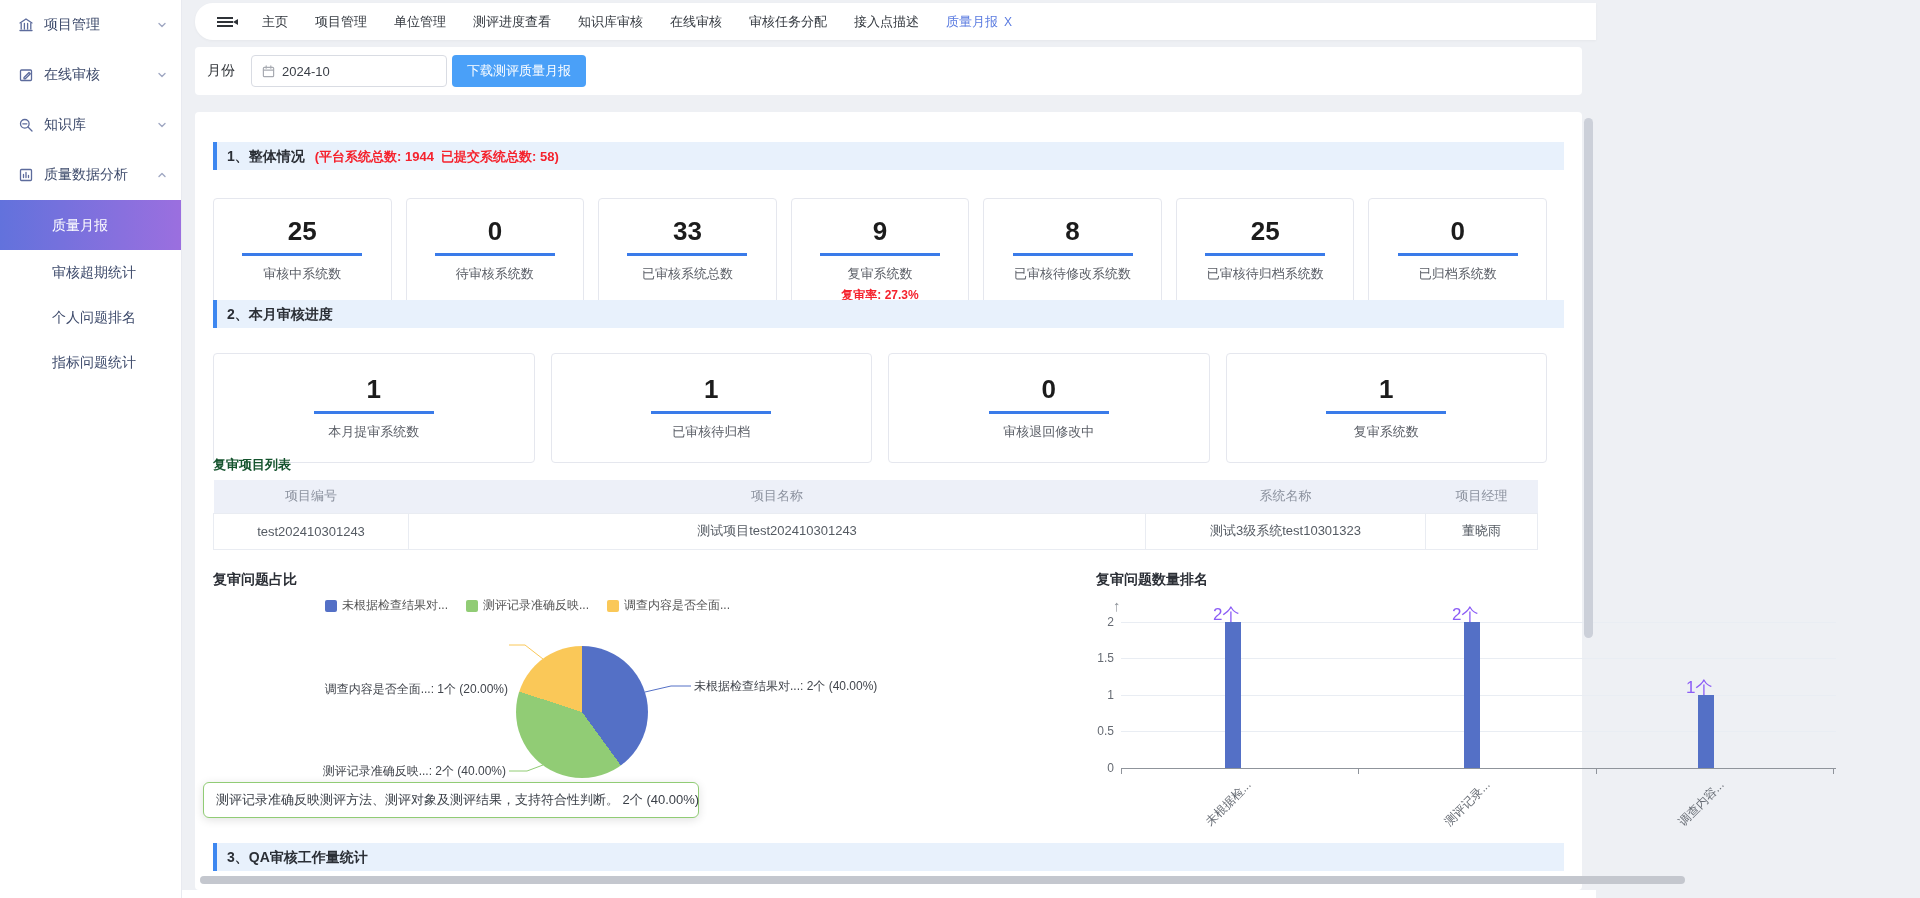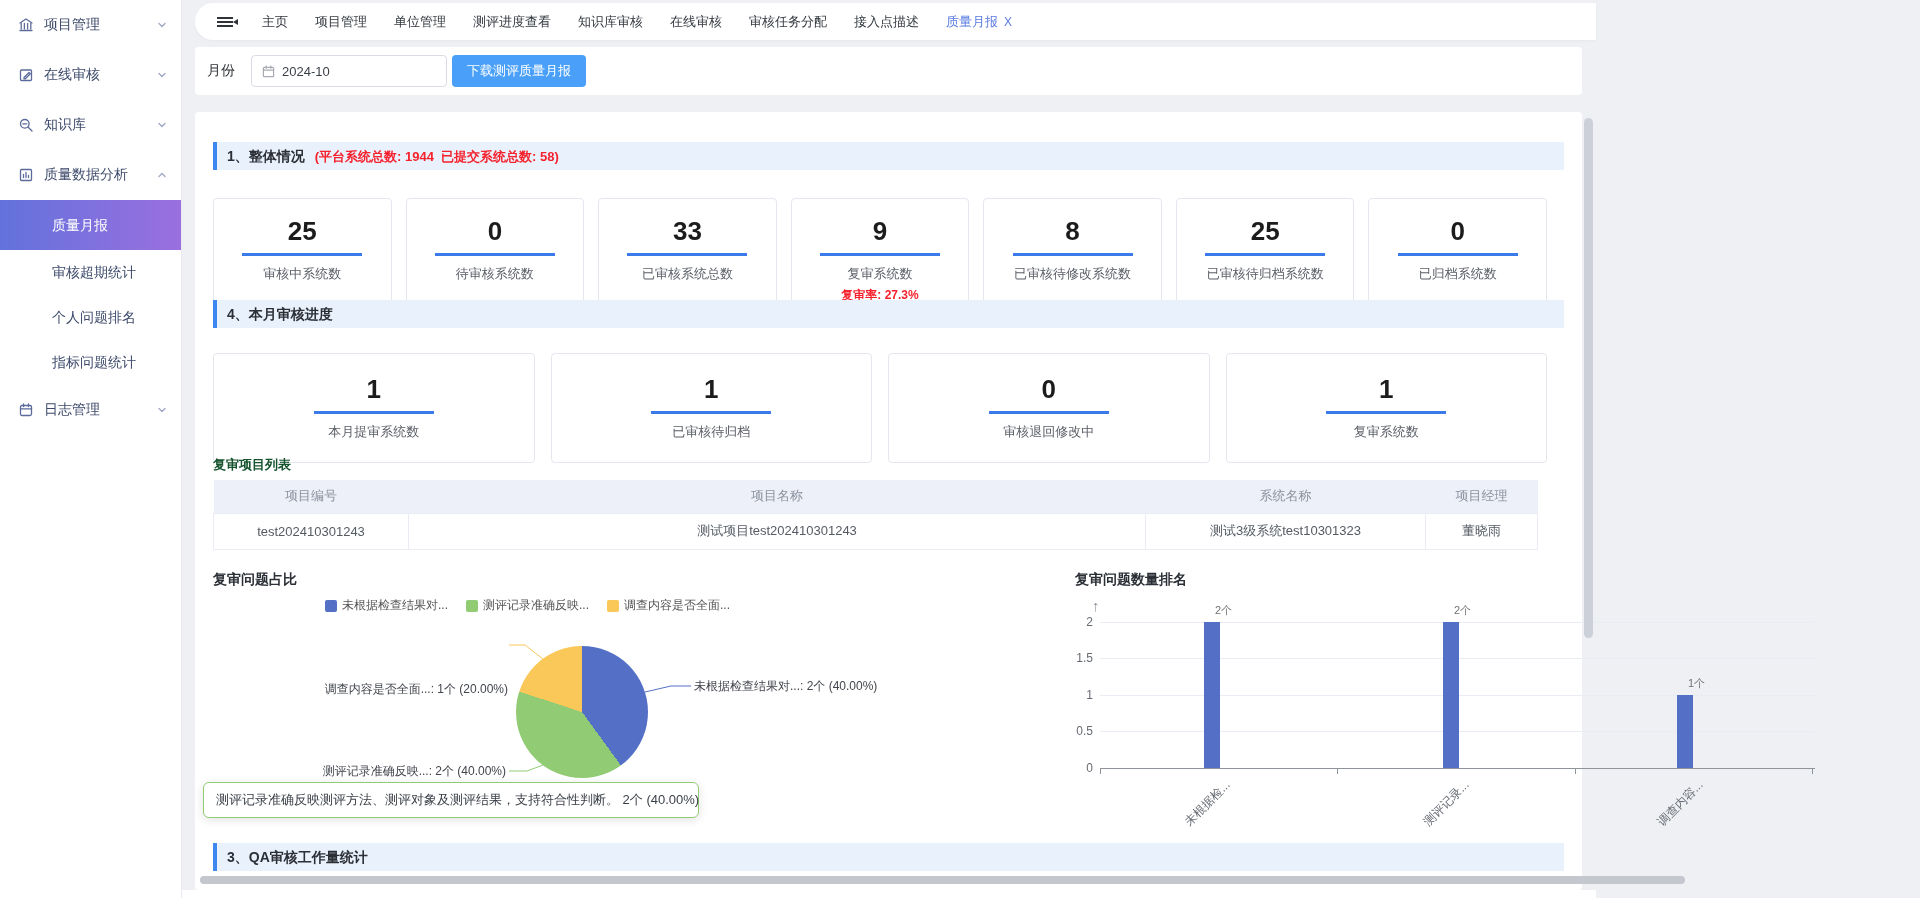--- a/index.html
+++ b/index.html
@@ -49,39 +49,39 @@
   .stat-extra { font-size:12px; color:#f5222d; margin-top:4px; font-weight:600; }
 
   .tbl-title { position:absolute; left:18px; top:344px; font-size:13px; font-weight:bold; color:#14532d; }
   .rtable { position:absolute; left:18px; right:44px; top:368px; border-collapse:collapse; width:calc(100% - 62px); table-layout:fixed; }
   .rtable th { height:33px; background:#edf0f8; color:#8b919e; font-size:13px; font-weight:normal; text-align:center; }
   .rtable td { height:36px; background:#fff; color:#555b63; font-size:13px; text-align:center; border:1px solid #e9ecf2; }
   .col-no { width:195px; } .col-sys { width:280px; } .col-mgr { width:112px; }
 
   
   .chart-left { position:absolute; left:18px; top:453px; width:845px; height:285px; }
-  .chart-right { position:absolute; left:880px; top:453px; width:813px; height:285px; }
+  .chart-right { position:absolute; left:901px; top:453px; width:813px; height:285px; }
   .chart-title { position:absolute; left:0; top:6px; font-size:14px; font-weight:bold; color:#2b2f36; }
   .legend { position:absolute; left:112px; top:32px; display:flex; gap:18px; align-items:center; }
   .legend-item { display:flex; align-items:center; gap:5px; font-size:12px; color:#555; cursor:pointer; }
   .legend-item .sw { width:12px; height:12px; border-radius:2px; display:inline-block; }
   .pie { position:absolute; left:303px; top:81px; width:132px; height:132px; border-radius:50%; }
   .pie-label { position:absolute; font-size:12px; color:#41454c; white-space:nowrap; line-height:16px; }
   .pl-top { right:550px; top:68px;margin-top:48px; }
   .pl-right { left:481px; top:113px; }
   .pl-bottom { right:552px; top:198px; }
   .leader-svg { position:absolute; left:0; top:0; pointer-events:none; }
 
   .grid-line { position:absolute; left:25px; width:715px; height:1px; background:#e9edf3; }
   .axis-line { position:absolute; left:25px; width:715px; top:203px; height:1px; background:#8f949b; }
   .ytick { position:absolute; right:795px; width:40px; text-align:right; font-size:12px; color:#666b73; }
   .yarrow { position:absolute; left:17px; top:32px; font-size:15px; color:#8f949b; }
   .bar { position:absolute; bottom:82px; width:16px; }
   .b1 { left:129px; } .b2 { left:368px; } .b3 { left:602px; }
-  .bar-label { position:absolute; width:40px; text-align:right; font-size:11px; color:#737373; }
+  .bar-label { position:absolute; width:40px; text-align:left; font-size:17px; color:#8b5cf6; }
   .bl1 { left:117px; } .bl2 { left:356px; } .bl3 { left:590px; }
   .xtick { position:absolute; top:204px; width:1px; height:5px; background:#8f949b; }
   .t1 { left:25px; } .t2 { left:262px; } .t3 { left:500px; } .t4 { left:737px; }
   .xlab { position:absolute; top:212px; font-size:12px; color:#666b73; white-space:nowrap; transform:rotate(-45deg); transform-origin:100% 0; }
   .xl1 { right:666px; } .xl2 { right:427px; } .xl3 { right:193px; }
 
   .chart-tooltip { position:absolute; left:8px; top:670px; width:496px; height:36px; line-height:34px; background:#fff; border:1px solid #91cc75; border-radius:6px; box-shadow:0 2px 10px rgba(0,0,0,.12); padding:0 12px; font-size:13px; color:#3a3f47; white-space:nowrap; z-index:3; }
 
   
   .hscroll-track { position:absolute; left:5px; right:18px; top:764px; height:8px; background:#f0f1f4; border-radius:4px; }
@@ -139,31 +139,20 @@
       <span class="lbl">质量数据分析</span>
       <svg class="chev chev-svg" width="10" height="10" viewBox="0 0 10 10" style="transform:rotate(180deg)">
           <polyline points="2,3.5 5,6.5 8,3.5"></polyline>
         </svg>
     </div>
     <div>
       <div class="submenu-item active">质量月报</div>
       <div class="submenu-item">审核超期统计</div>
       <div class="submenu-item">个人问题排名</div>
       <div class="submenu-item">指标问题统计</div>
-    </div>
-    <div class="side-item">
-      <svg class="mi" width="16" height="16" viewBox="0 0 16 16">
-          <rect x="2.5" y="3.5" width="11" height="10" rx="1.5"></rect>
-          <path d="M2.5 6.8h11"></path>
-          <path d="M5.5 2v2.5 M10.5 2v2.5"></path>
-        </svg>
-      <span class="lbl">日志管理</span>
-      <svg class="chev chev-svg" width="10" height="10" viewBox="0 0 10 10">
-          <polyline points="2,3.5 5,6.5 8,3.5"></polyline>
-        </svg>
     </div>
   </aside>
 
   <header class="topbar">
     <div class="hamb">
         <i></i>
         <i></i>
         <i></i>
       </div>
     <span class="tab">主页</span>
@@ -230,21 +219,21 @@
         <div class="stat-label">已审核待归档系统数</div>
       </div>
       <div class="stat-card">
         <div class="stat-num">0</div>
           <div class="stat-line"></div>
         <div class="stat-label">已归档系统数</div>
       </div>
     </div>
 
     <div class="sec-header sec2">
-      <span>4、本月审核进度</span>
+      <span>2、本月审核进度</span>
     </div>
 
     <div class="stat-row row2">
       <div class="stat-card">
         <div class="stat-num">1</div>
           <div class="stat-line"></div>
         <div class="stat-label">本月提审系统数</div>
       </div>
       <div class="stat-card">
         <div class="stat-num">1</div>

